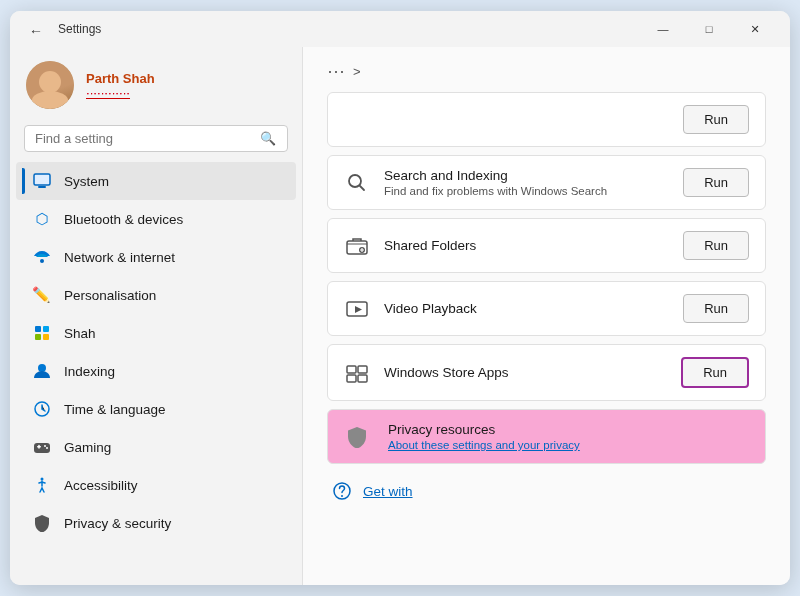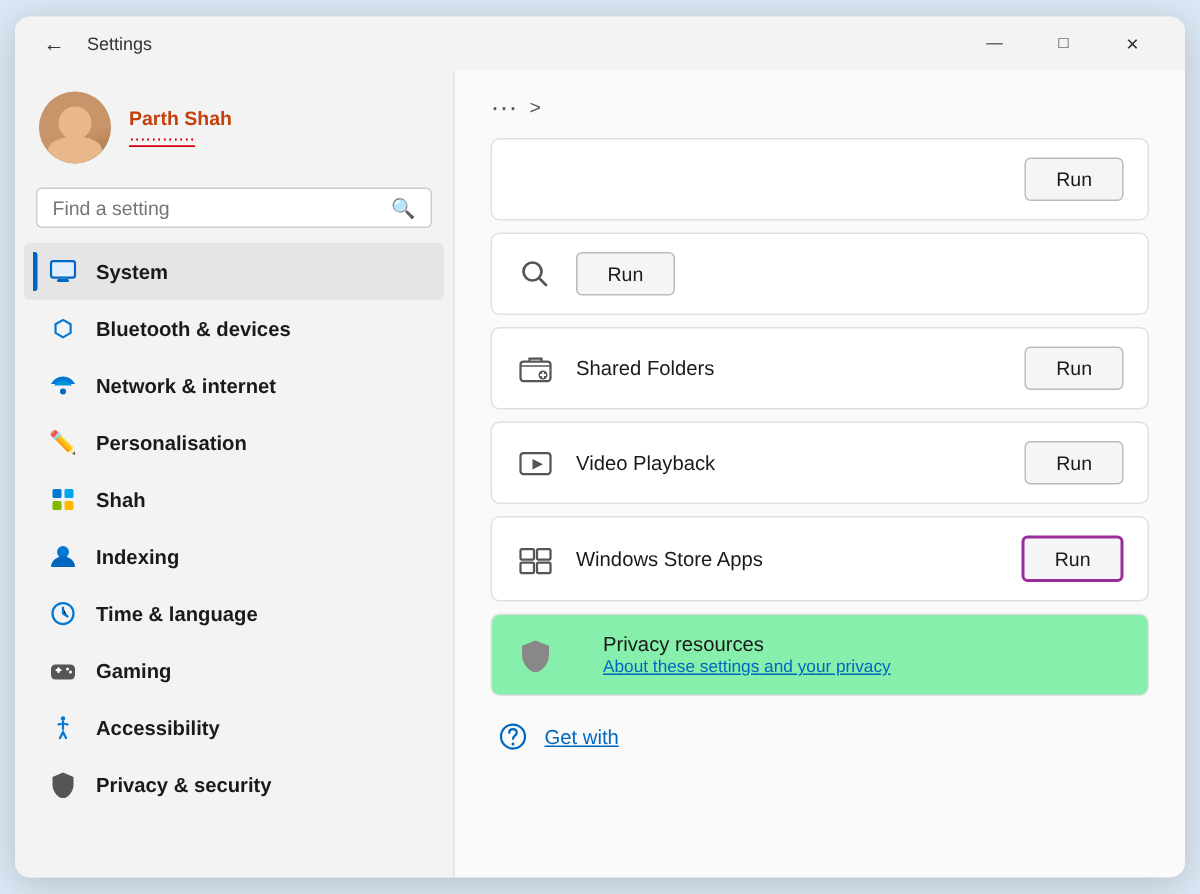--- a/index.html
+++ b/index.html
@@ -163,21 +163,20 @@
       display: flex;
       align-items: center;
       gap: 12px;
       padding: 9px 16px;
       cursor: pointer;
       border-radius: 4px;
       margin: 0 6px;
       font-size: 13.5px;
       color: #1a1a1a;
       position: relative;
-      font-weight: bold;
     }
     .nav-item.active {
       background: #e5e5e5;
     }
     .nav-item.active::before {
       content: '';
       position: absolute;
       left: 0; top: 6px; bottom: 6px;
       width: 3px;
       background: #0067c0;
@@ -264,28 +263,28 @@
       font-size: 13px;
       cursor: pointer;
       color: #1a1a1a;
       white-space: nowrap;
     }
     .ts-run-btn.highlighted-btn {
       border: 2.5px solid #9b2d9b;
       background: #f5f5f5;
     }
     .privacy-row {
-      background: #86efac;
+      background: #f9a8d4;
       border: 1px solid #e0e0e0;
       border-radius: 6px;
       display: flex;
       align-items: center;
       padding: 12px 16px;
       margin-bottom: 8px;
-      gap: 32px;
+      gap: 18px;
     }
     .privacy-info .ts-name {
       font-size: 13.5px;
       font-weight: 500;
     }
     .privacy-info .ts-link {
       font-size: 11.5px;
       color: #0067c0;
       margin-top: 2px;
       text-decoration: underline;
@@ -466,20 +465,24 @@
           <button class="partial-btn">Run</button>
         </div>
 
         <div class="troubleshooter-row">
           <div class="ts-icon">
             <svg width="22" height="22" viewBox="0 0 22 22">
                 <circle cx="9" cy="9" r="6" stroke="#555" stroke-width="1.8" fill="none"></circle>
                 <path d="M14 14l4 4" stroke="#555" stroke-width="1.8" stroke-linecap="round"></path>
               </svg>
           </div>
+          <div class="ts-info">
+            <div class="ts-name">Search and Indexing</div>
+            <div class="ts-desc">Find and fix problems with Windows Search</div>
+          </div>
           <button class="ts-run-btn">Run</button>
         </div>
 
         <div class="troubleshooter-row">
           <div class="ts-icon">
             <svg width="22" height="22" viewBox="0 0 22 22">
                 <rect x="1" y="6" width="20" height="13" rx="2" stroke="#555" stroke-width="1.5" fill="none"></rect>
                 <path d="M1 9h20" stroke="#555" stroke-width="1"></path>
                 <path d="M7 6V4h8v2" stroke="#555" stroke-width="1.5" fill="none"></path>
                 <circle cx="16" cy="15" r="3" fill="#555"></circle>

